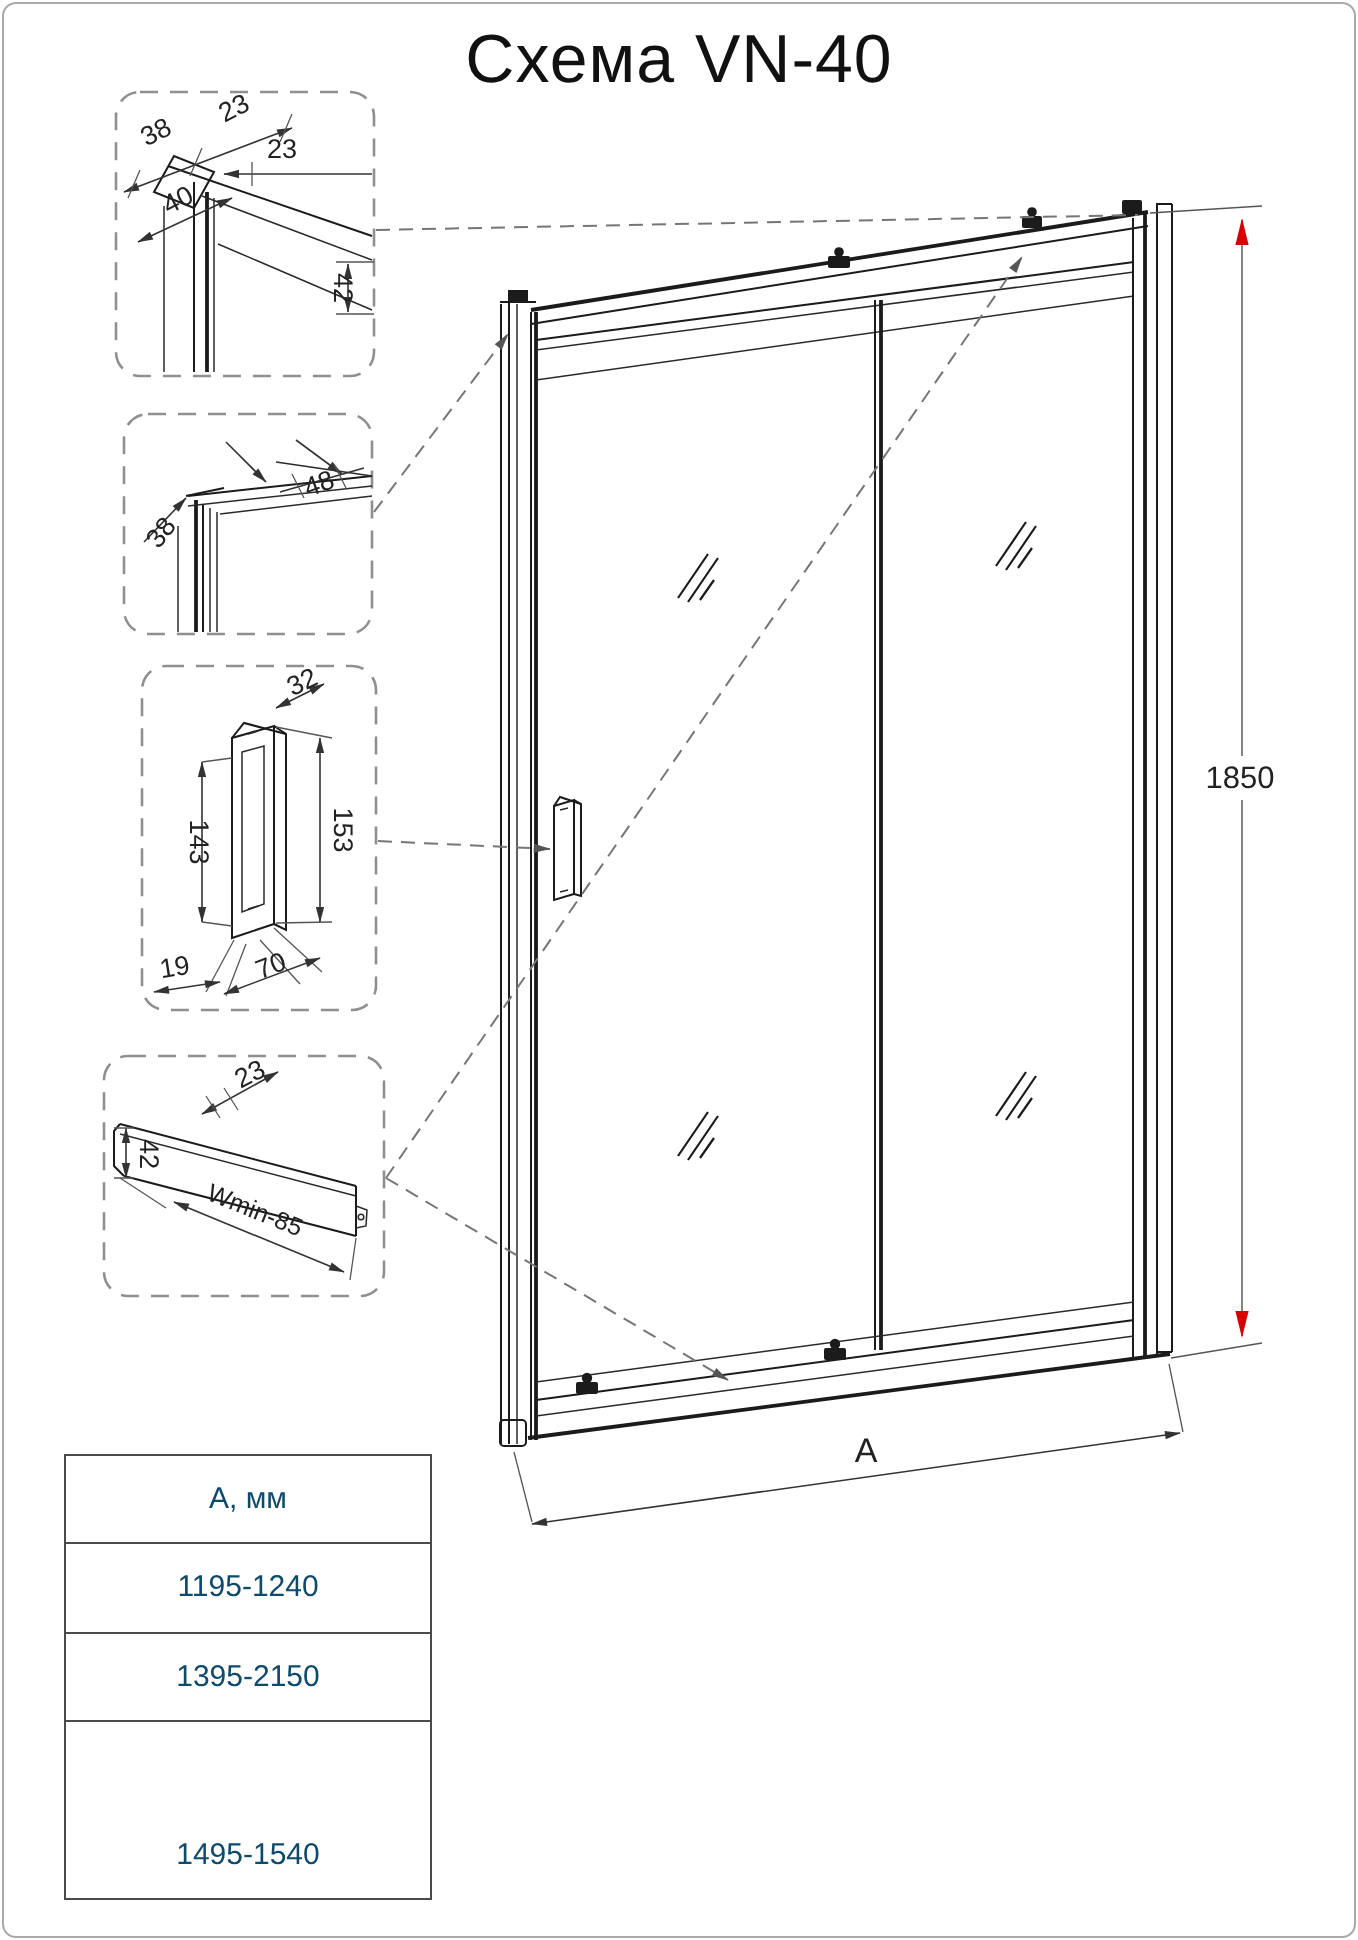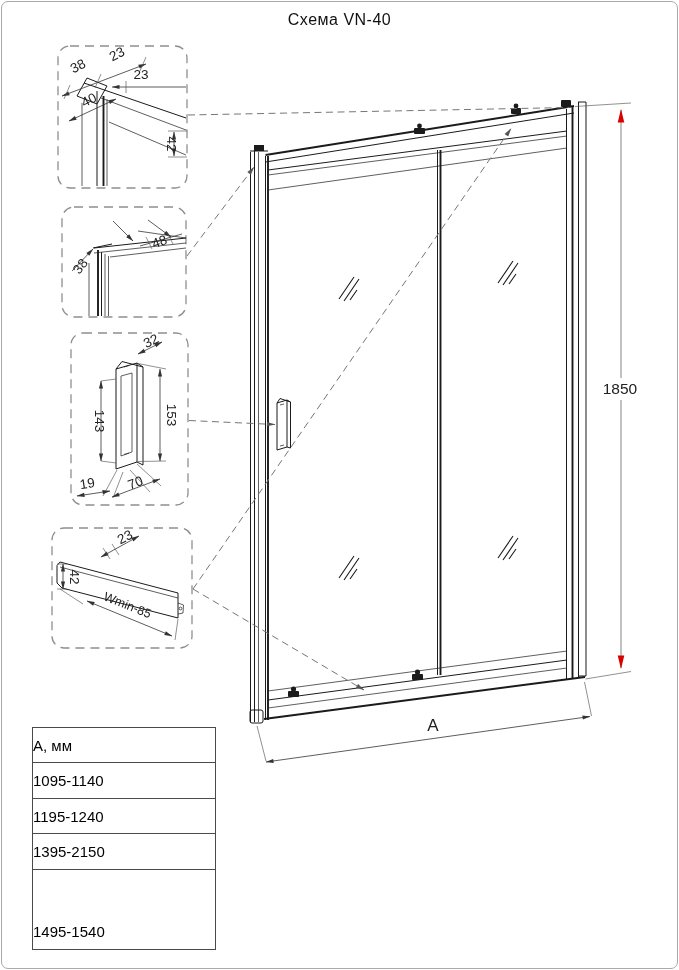--- a/index.html
+++ b/index.html
@@ -1,41 +1,41 @@
 <!DOCTYPE html>
 <html><head>
 <meta charset="utf-8">
 <style>
   html,body{margin:0;padding:0;background:#fff;}
   #page{position:relative;width:679px;height:970px;background:#fff;overflow:hidden;
         font-family:"Liberation Sans",sans-serif;}
   #page-border{position:absolute;left:1px;top:1px;width:675px;height:966px;
         border:1.4px solid #a9a9a9;border-radius:7px;pointer-events:none;}
   #title{position:absolute;top:11px;left:0;width:100%;text-align:center;
-        font-size:16px;color:#111;letter-spacing:.5px;}
+        font-size:34px;color:#111;letter-spacing:.5px;}
   svg{position:absolute;left:0;top:0;}
   
   .ln1{stroke:#1b1b1b;stroke-width:1;fill:none;}
   .ln2{stroke:#1b1b1b;stroke-width:1.9;fill:none;}
   .lnt{stroke:#2a2a2a;stroke-width:.75;fill:none;}
   .dl{stroke:#333;stroke-width:.8;fill:none;}
   .xl{stroke:#555;stroke-width:.65;fill:none;}
   .ldr{stroke:#767676;stroke-width:1;fill:none;stroke-dasharray:7 4.5;}
   .dbox{stroke:#8f8f8f;stroke-width:1.3;fill:none;stroke-dasharray:9 6;}
   .gm{stroke:#1b1b1b;stroke-width:1.1;fill:none;}
   text{font-family:"Liberation Sans",sans-serif;fill:#222;}
   .dim{font-size:13.5px;text-anchor:middle;}
   .dimW{font-size:12.5px;}
   .dim1850{font-size:15.5px;text-anchor:middle;}
   .dimA{font-size:17px;text-anchor:middle;}
   
   #size-table{position:absolute;left:32px;top:727px;width:184px;height:223px;
         border:1.3px solid #4a4a4a;box-sizing:border-box;display:flex;flex-direction:column;}
-  #size-table .tr{flex:1;display:flex;align-items:center;
-        border-bottom:1.2px solid #4a4a4a;font-size:15px;color:#000000;}
+  #size-table .tr{flex:1;display:flex;align-items:center;justify-content:center;
+        border-bottom:1.2px solid #4a4a4a;font-size:15px;color:#0c4a6e;}
   #size-table .tr:last-child{border-bottom:none;margin-top:45px;}
 </style>
 </head>
 <body>
 
 <div id="page">
   <div id="page-border"></div>
   <div id="title">Схема VN-40</div>
 
   <svg width="679" height="970" viewBox="0 0 679 970">
@@ -232,23 +232,20 @@
       <polygon points="621,669 617.7,655.5 624.3,655.5" fill="#d90000"></polygon>
       <text class="dim1850" x="620" y="394">1850</text>
     </g>
   </svg>
 
   <div id="size-table">
     <div class="tr">
         <span>А, мм</span>
       </div>
     <div class="tr">
-        <span>1095-1140</span>
-      </div>
-    <div class="tr">
         <span>1195-1240</span>
       </div>
     <div class="tr">
         <span>1395-2150</span>
       </div>
     <div class="tr">
         <span>1495-1540</span>
       </div>
   </div>
 </div>

